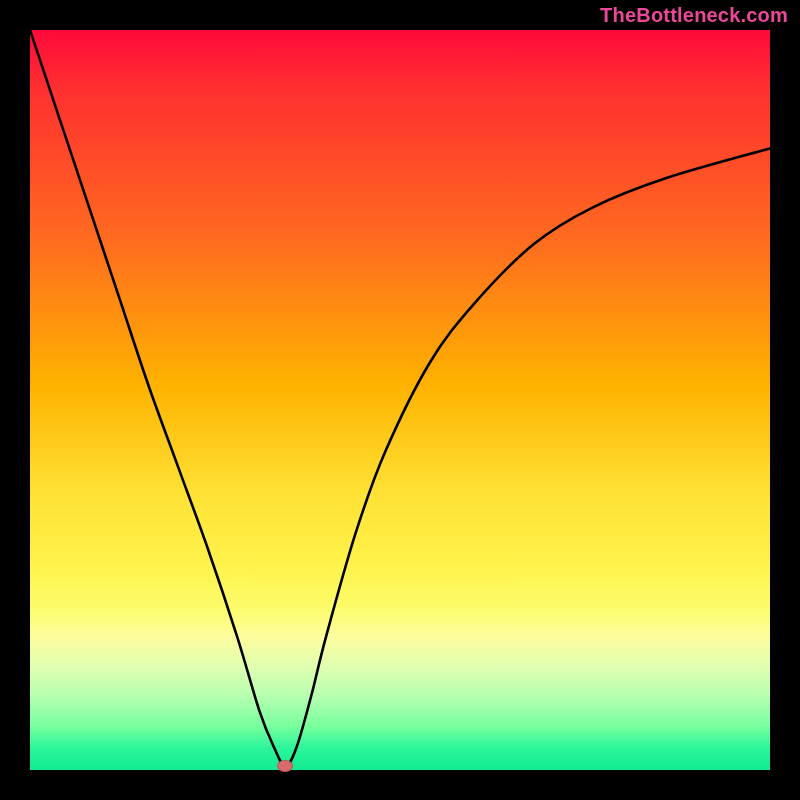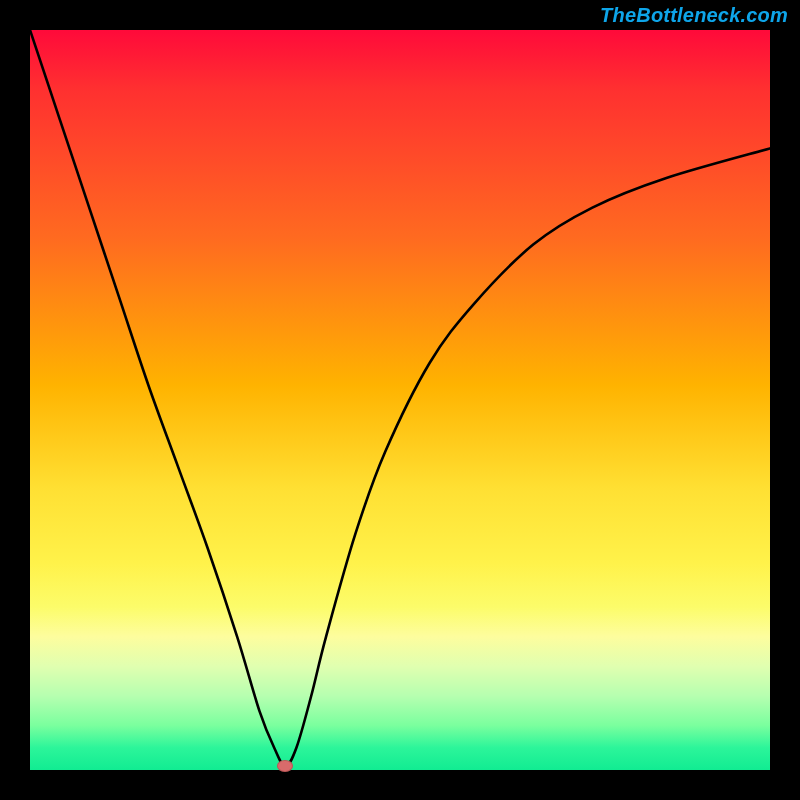--- a/index.html
+++ b/index.html
@@ -38,23 +38,22 @@
       #11ec92 100%
     );
   }
   .watermark {
     position: absolute;
     top: 4px;
     right: 12px;
     font-family: Arial, Helvetica, sans-serif;
     font-size: 20px;
     font-weight: bold;
-    color: #0ea5e9;
+    color: #ec4899;
     letter-spacing: 0.2px;
-    font-style: italic;
   }
   svg.curve {
     position: absolute;
     left: 0;
     top: 0;
     width: 740px;
     height: 740px;
   }
   .marker {
     position: absolute;

